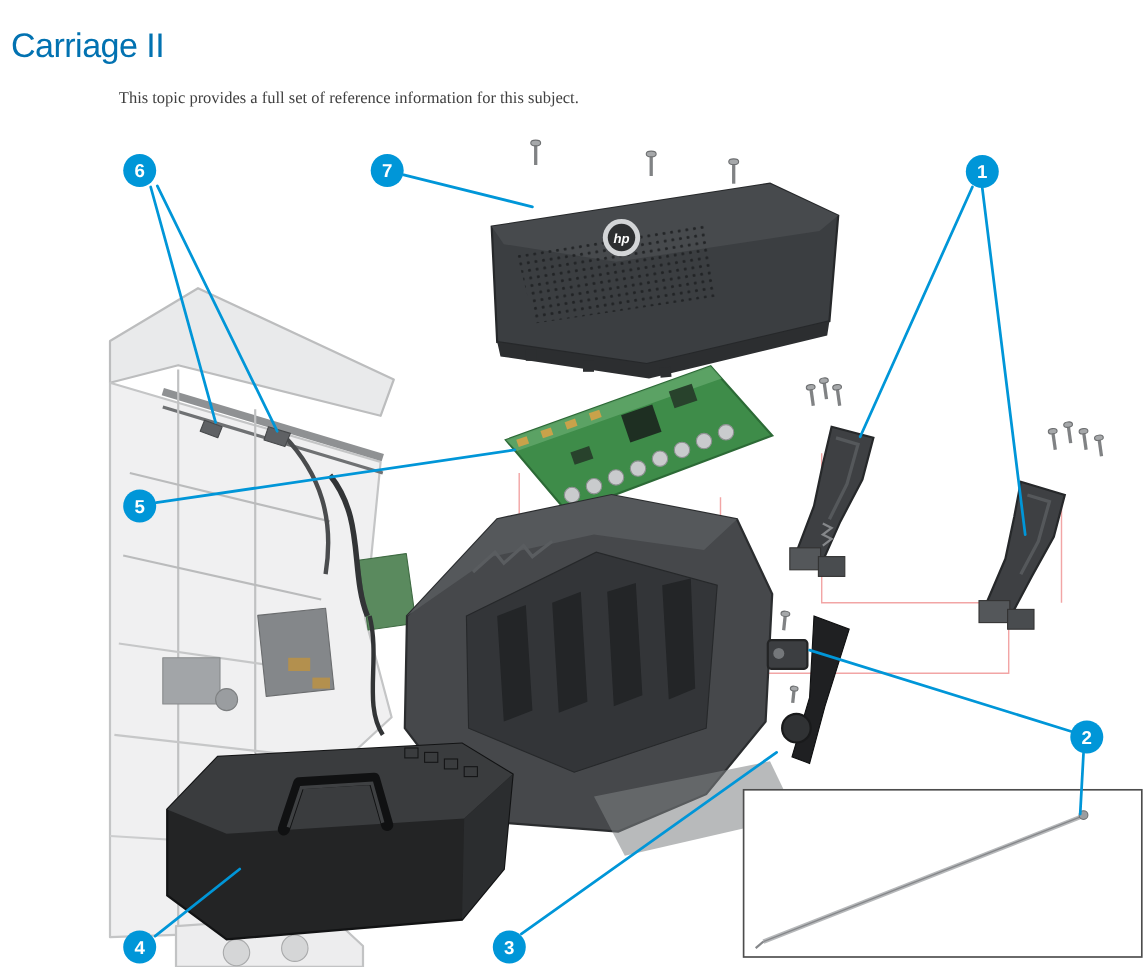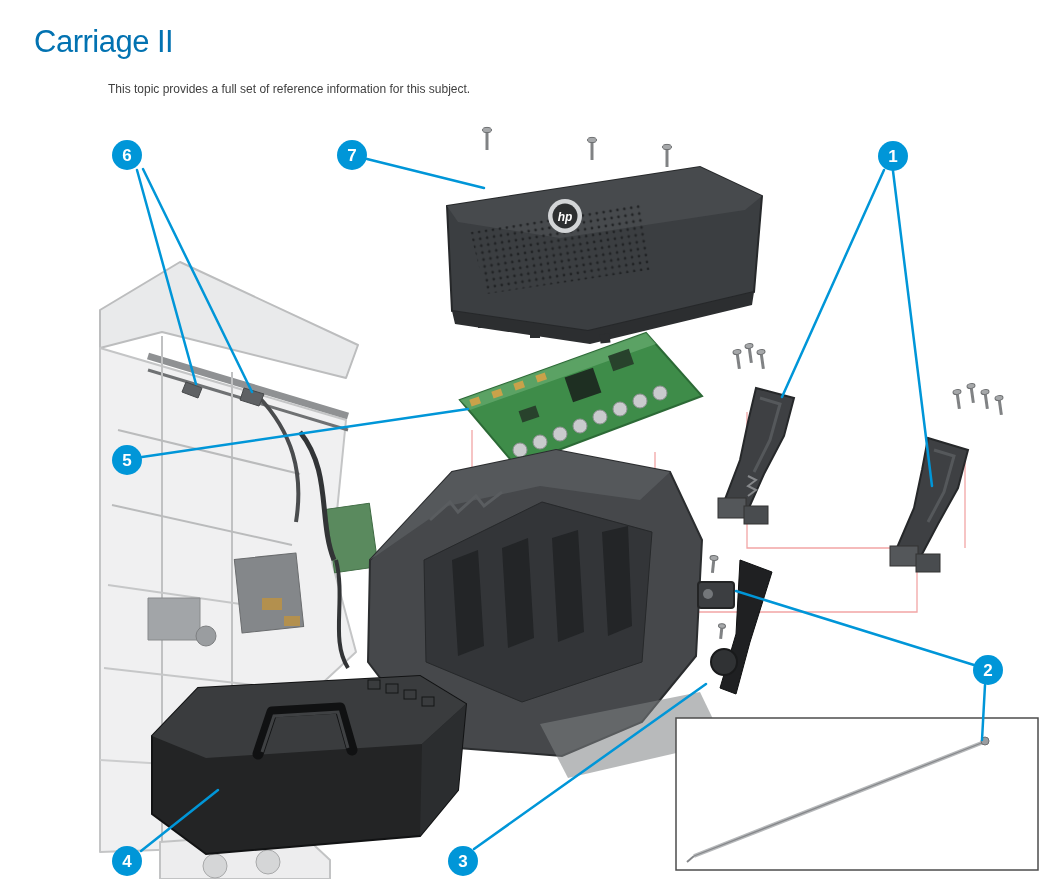--- a/index.html
+++ b/index.html
@@ -6,35 +6,36 @@
   .page {
     position: relative;
     width: 1044px;
     height: 879px;
     overflow: hidden;
     background: #ffffff;
     font-family: "Liberation Sans", sans-serif;
   }
   .page-title {
     position: absolute;
-    left: 34px;
+    left: 10px;
     top: 24px;
     margin: 0;
     font-size: 31px;
     font-weight: 400;
     letter-spacing: -0.5px;
     color: #0272b1;
   }
   .page-subtitle {
     position: absolute;
     left: 108px;
     top: 82px;
     margin: 0;
-    font-size: 12px;
+    font-size: 15px;
     color: #3f3f3f;
+    font-family: Liberation Serif, serif;
   }
   .diagram {
     position: absolute;
     left: 0; top: 0;
     width: 1044px;
     height: 879px;
   }
   .diagram svg {
     position: absolute;
     left: 0; top: 0;

